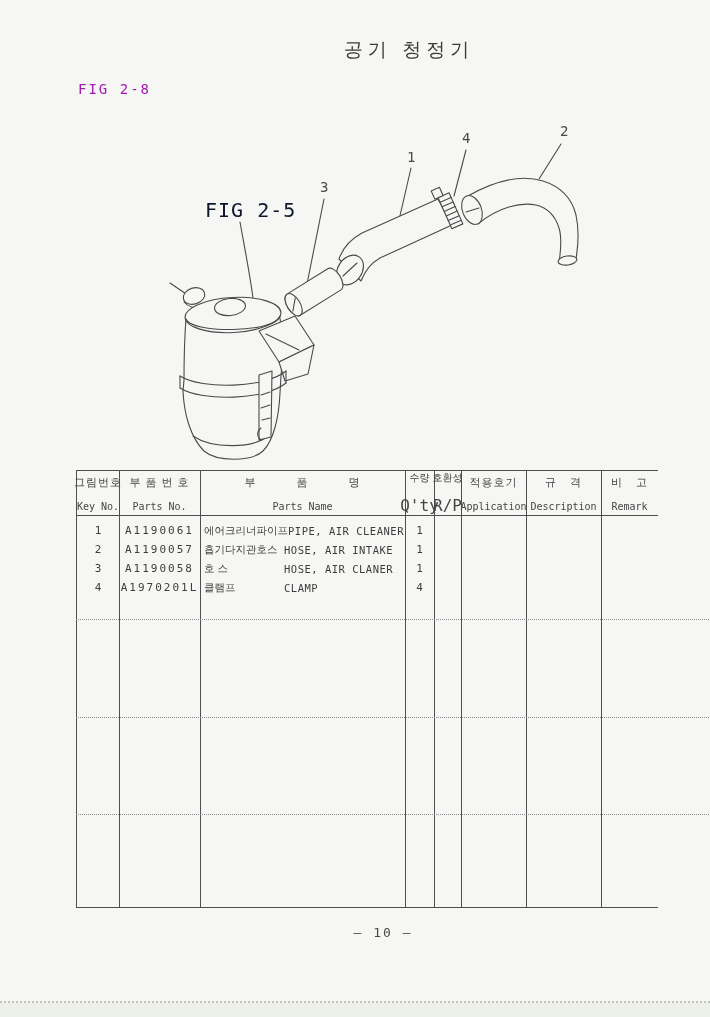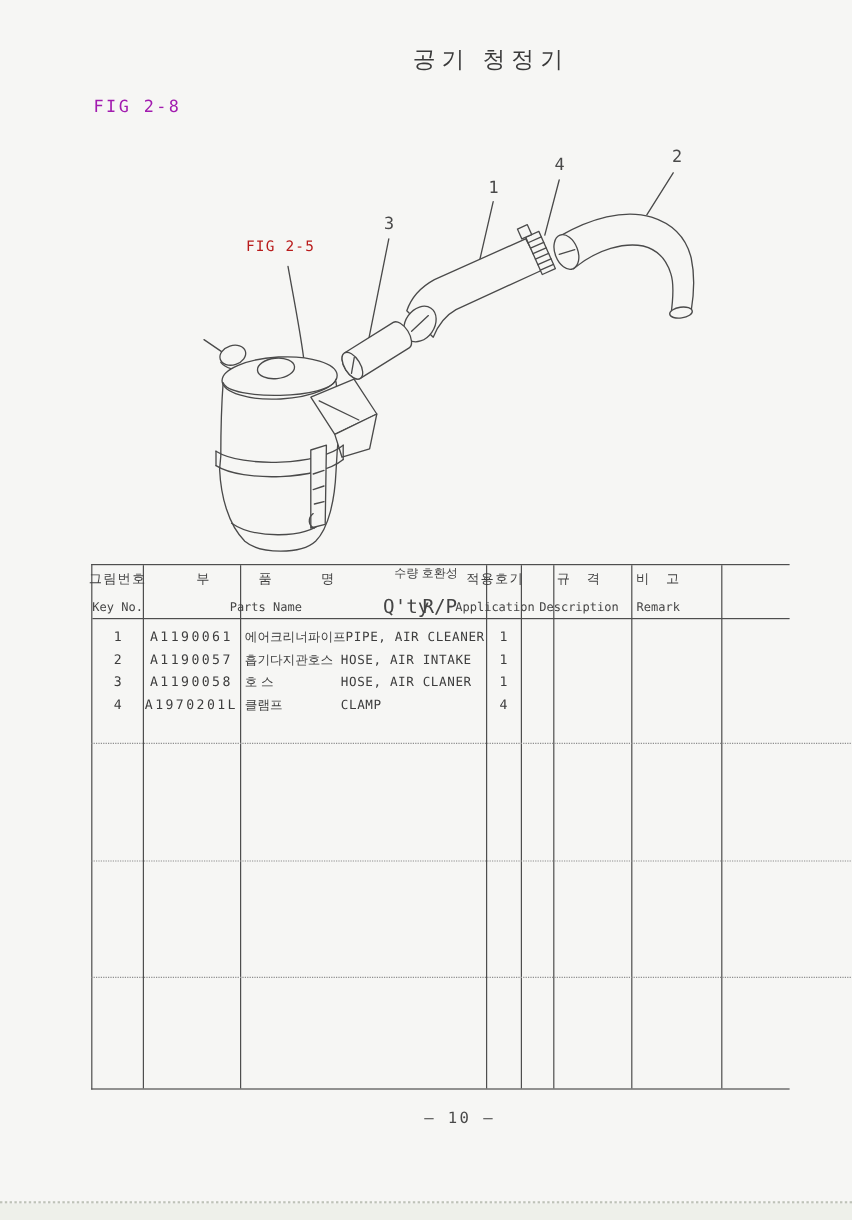--- a/index.html
+++ b/index.html
@@ -35,21 +35,21 @@
 
   
   .diagram-svg{position:absolute;left:0;top:0;z-index:1;}
   .callout{
     position:absolute;z-index:2;
     font-size:14px;color:#4a4a4a;
     font-family:"DejaVu Sans Mono", monospace;
   }
   .fig-ref{
     position:absolute;left:205px;top:198px;z-index:2;
-    font-size:12px;letter-spacing:1px;color:#b91c1c;
+    font-size:20px;letter-spacing:1px;color:#0f172a;
     font-family:"DejaVu Sans Mono", monospace;
   }
 
   
   .parts-table{
     position:absolute;left:76px;top:470px;
     width:581px;height:436px;
     border-top:1px solid #4e4e4e;
     border-left:1px solid #4e4e4e;
     border-bottom:1px solid #4e4e4e;
@@ -200,20 +200,24 @@
 
     <div class="dotline" style="top:148px;"></div>
     <div class="dotline" style="top:246px;"></div>
     <div class="dotline" style="top:343px;"></div>
 
     <div class="thead">
       <div class="th c-key" style="width:42px;">
         <span class="kr">그림번호</span>
         <span class="en">Key No.</span>
       </div>
+      <div class="th c-pn" style="width:81px;">
+        <span class="kr">부 품 번 호</span>
+        <span class="en">Parts No.</span>
+      </div>
       <div class="th c-name" style="width:205px;">
         <span class="kr">부 품 명</span>
         <span class="en">Parts Name</span>
       </div>
       <div class="th c-qty" style="width:29px;">
         <span class="kr">수량</span>
         <span class="en">Q'ty</span>
       </div>
       <div class="th c-rp" style="width:27px;">
         <span class="kr">호환성</span>

